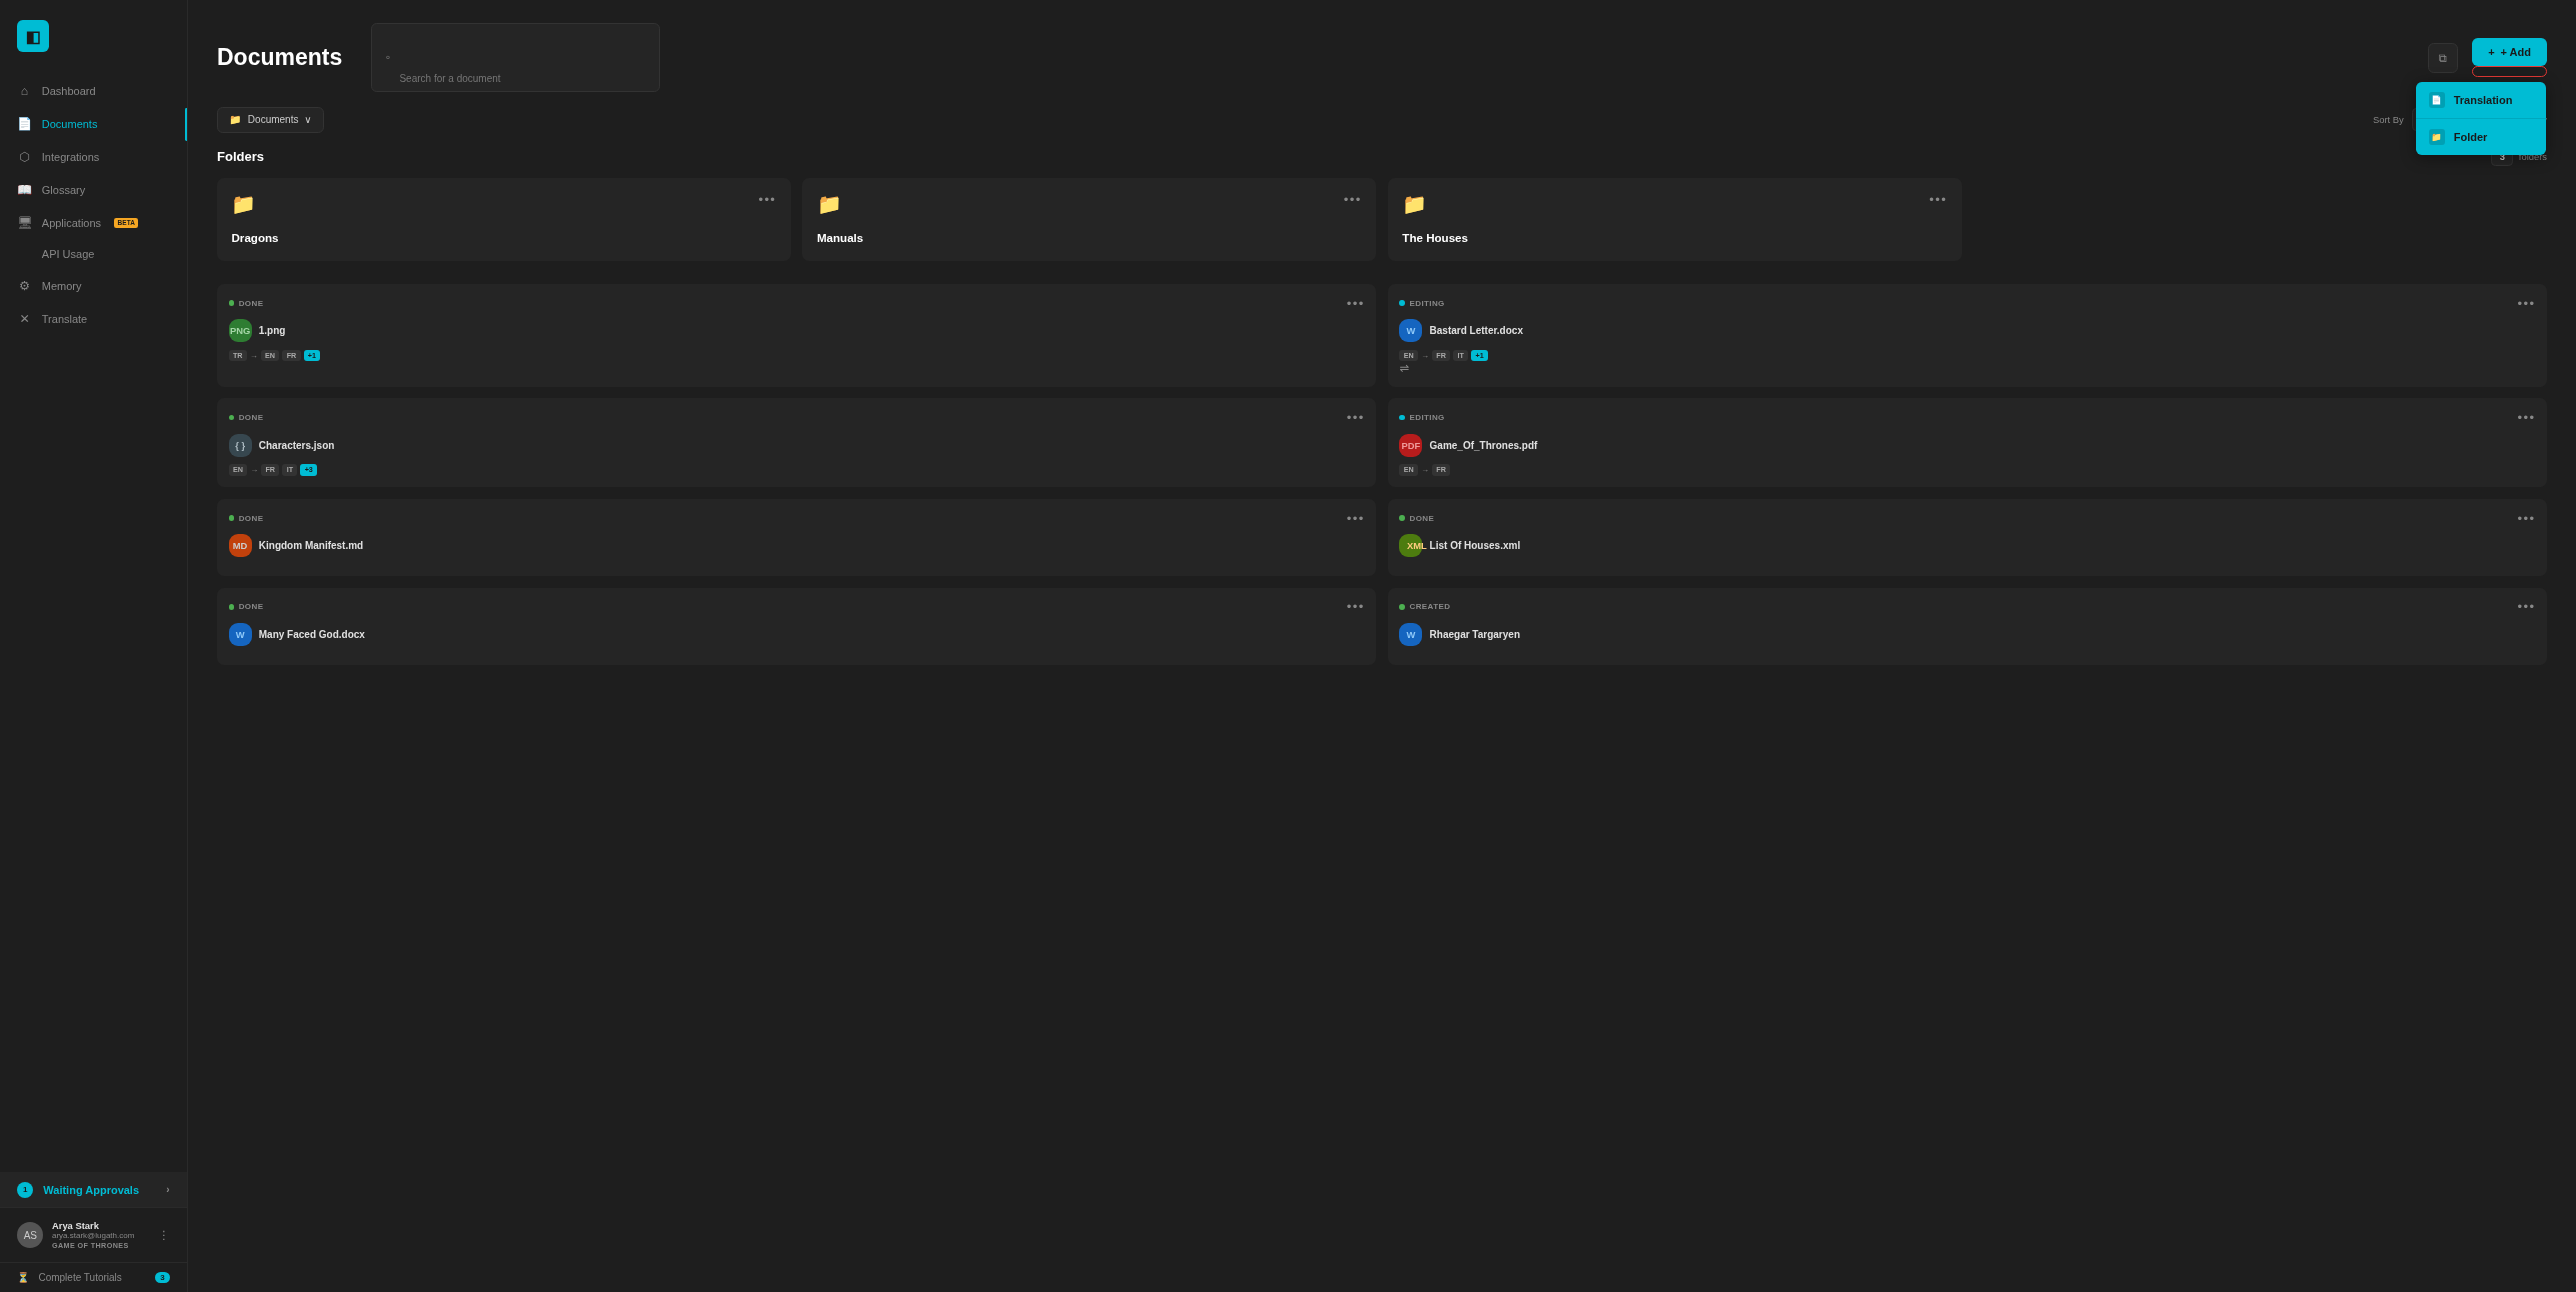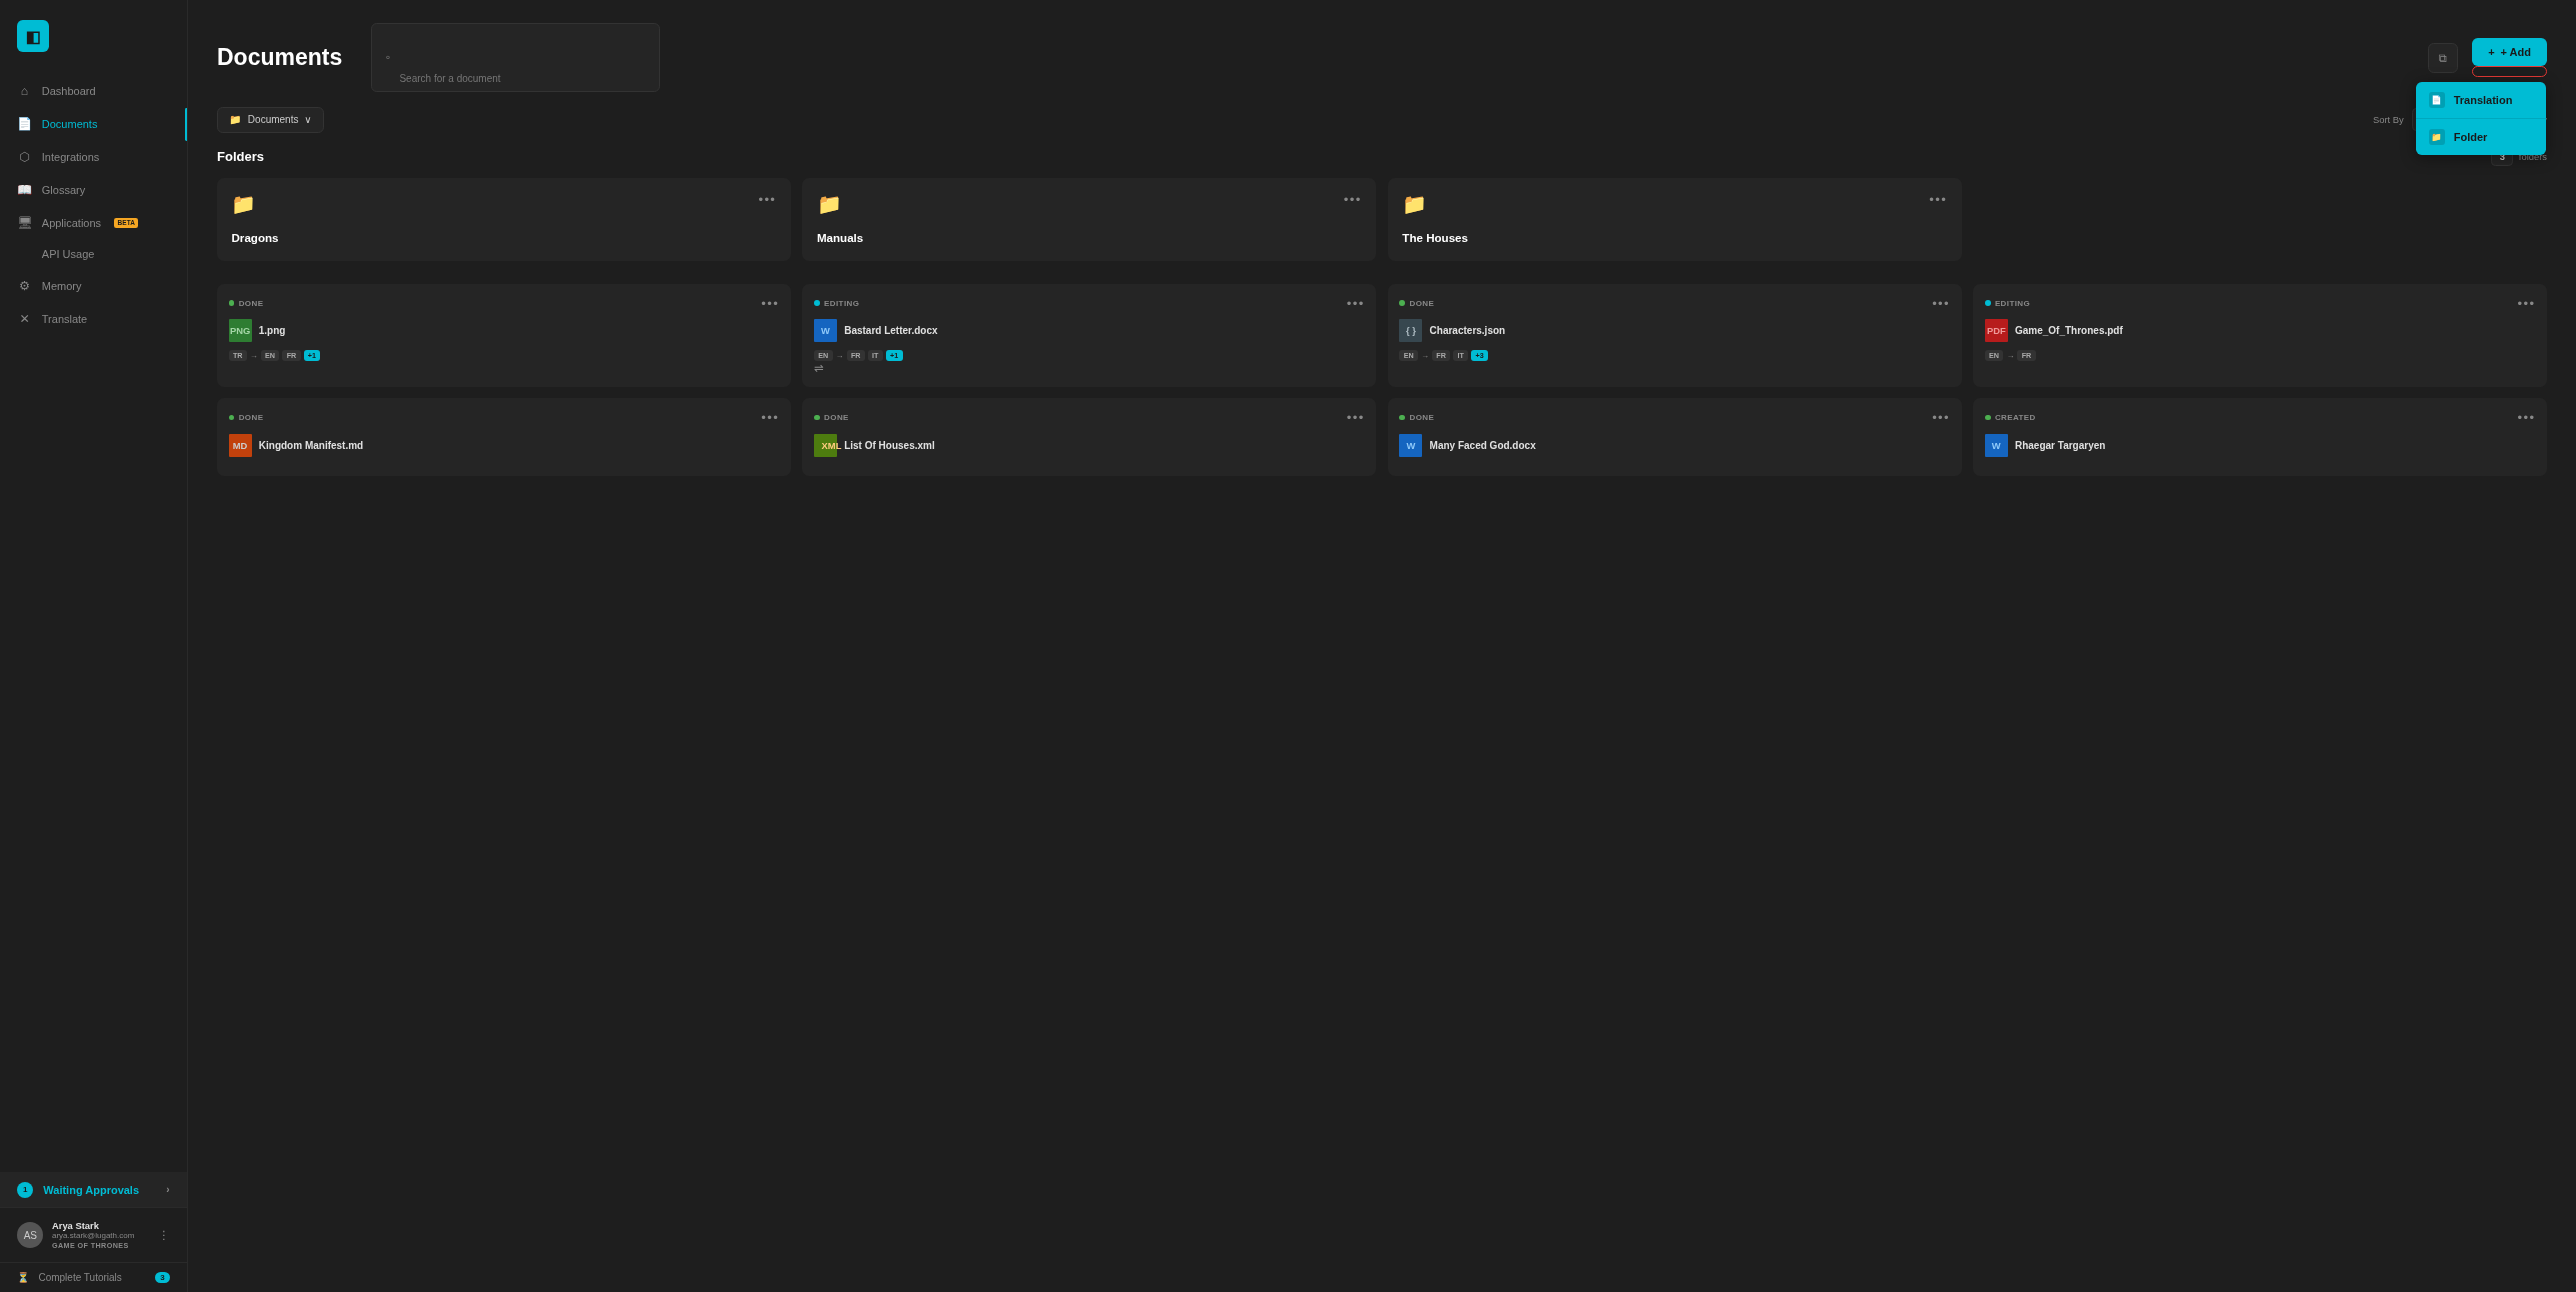--- a/index.html
+++ b/index.html
@@ -362,21 +362,21 @@
     .folder-icon {
       font-size: 20px;
       color: #00bcd4;
     }
     .three-dots { color: #888; cursor: pointer; font-size: 13px; letter-spacing: 1.4px; }
     .folder-name { font-size: 11.6px; font-weight: 600; color: #fff; }
 
     
     .files-grid {
       display: grid;
-      grid-template-columns: repeat(4, 1fr);
+      grid-template-columns: repeat(2, 1fr);
       gap: 11.6px;
     }
     .file-card {
       background: #252525;
       border-radius: 7.2px;
       padding: 11.6px;
       cursor: pointer;
       position: relative;
       transition: background 0.15s;
     }
@@ -399,21 +399,21 @@
     .status-label { font-size: 8px; font-weight: 600; letter-spacing: 0.4px; color: #888; display: flex; align-items: center; }
     .file-icon-area {
       display: flex;
       align-items: center;
       gap: 7.2px;
       margin-bottom: 7.2px;
     }
     .file-type-icon {
       width: 23px;
       height: 23px;
-      border-radius: 1px;
+      border-radius: 9px;
       display: flex;
       align-items: center;
       justify-content: center;
       font-size: 9.4px;
       font-weight: 700;
     }
     .icon-png { background: #2e7d32; color: #a5d6a7; }
     .icon-docx { background: #1565c0; color: #90caf9; }
     .icon-json { background: #37474f; color: #b0bec5; }
     .icon-pdf { background: #b71c1c; color: #ef9a9a; }

